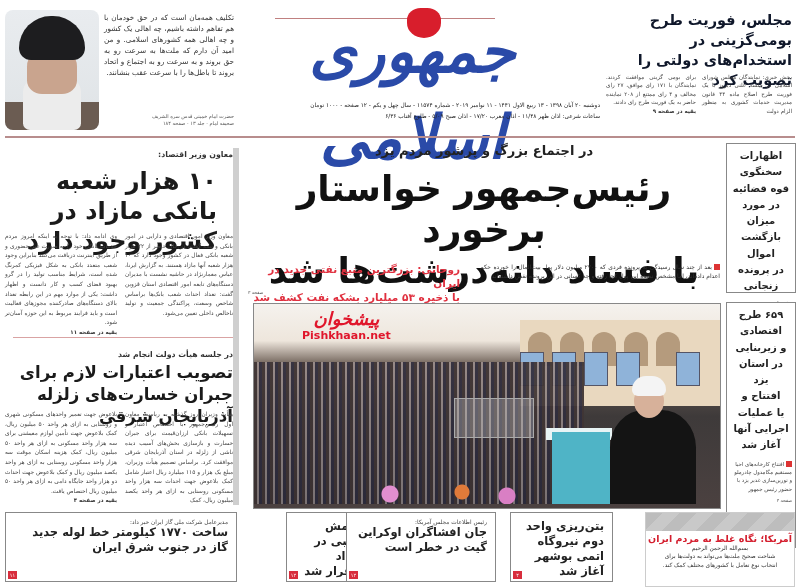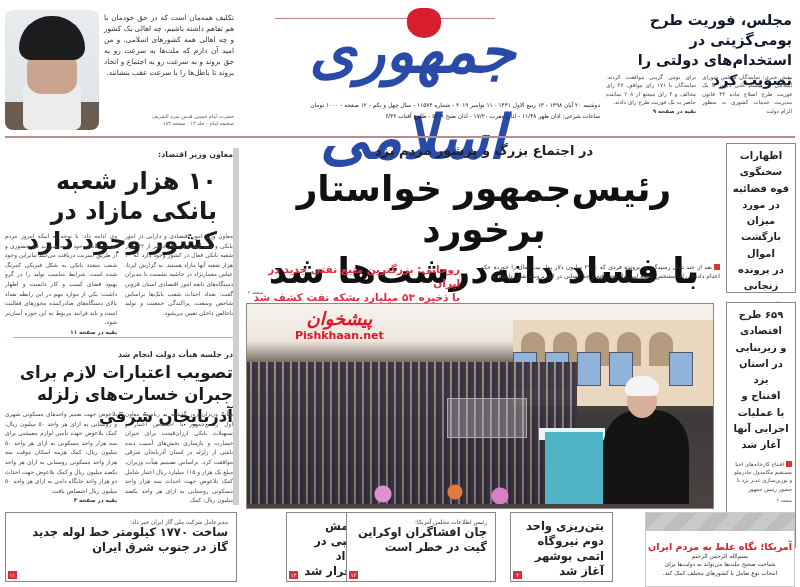--- a/index.html
+++ b/index.html
@@ -38,21 +38,21 @@
   .red-rule { position:absolute; height:1px; background:#d9a3a3; }
 
   
   .subhead { left: 245px; top: 143px; width: 478px; text-align: center; font-size: 13px; font-weight: bold; color: #222; }
   .mainhead { left: 245px; top: 168px; width: 478px; text-align: center; font-size: 36px; line-height: 41px; font-weight: 900; color: #111; letter-spacing: -0.5px; }
   .lede { left: 480px; top: 262px; width: 240px; font-size: 6px; line-height: 9.4px; color: #333; text-align: justify; }
   .lede-mark { display:inline-block; width:6px; height:6px; background:#d33; margin-left:2px; vertical-align:middle; }
   .redhead { left: 250px; top: 262px; width: 210px; text-align: right; font-size: 10.5px; line-height: 14px; font-weight: bold; color: #e0303f; }
   .page-ref { font-size: 4.5px; color: #555; }
 
-  .photo { left: 246px; top: 303px; width: 468px; height: 206px; border: 1px solid #888; overflow: hidden;
+  .photo { left: 253px; top: 303px; width: 468px; height: 206px; border: 1px solid #888; overflow: hidden;
     background: linear-gradient(180deg,#f5f2ee 0%,#eee6dc 18%,#6c5e55 30%,#3e3a3a 55%,#4b4140 100%); }
   .crowd { position:absolute; left:0; top:58px; width:330px; height:142px;
     background: repeating-linear-gradient(90deg, rgba(60,50,50,.85) 0 3px, rgba(200,190,190,.5) 3px 5px, rgba(40,40,60,.8) 5px 8px),
                 linear-gradient(180deg,#6b5a55,#302a2d); opacity:.95; }
   .building { position:absolute; right:0; top:16px; width:200px; height:86px; background:#e9d8bf; }
   .arch { position:absolute; top:28px; width:24px; height:34px; background:#b59b7d; border-radius:12px 12px 0 0; }
   .poster { position:absolute; top:48px; width:24px; height:34px; background:#8fb3d9; border:1px solid #556; }
   .stage { position:absolute; left:200px; top:94px; width:80px; height:40px; border:1px solid #aaa; background:rgba(220,220,220,.3); }
   .podium { position:absolute; left:298px; top:128px; width:58px; height:72px; background:#4fb4c6; }
   .podium-top { position:absolute; left:292px; top:124px; width:66px; height:12px; background:#e8f4f5; }
@@ -71,21 +71,21 @@
   .rbox2 .small { font-size: 5.4px; line-height: 8.4px; font-weight: normal; text-align: right; color:#444; margin-top:6px; }
   .refline { font-size: 4.5px; color:#555; text-align:right; font-weight:normal; }
 
   
   .teaser { top: 512px; height: 70px; border: 1px solid #888; background:#fff; padding: 6px 8px; }
   .teaser .t-kicker { font-size: 5.8px; color:#444; }
   .teaser .t-head { font-size: 11.5px; line-height: 15px; font-weight: bold; color:#222; }
   .pnum { position:absolute; left:2px; bottom:2px; width:9px; height:8px; background:#d82e3d; color:#fff; font-size:5px; line-height:8px; text-align:center; direction:ltr; }
   .teaser-special { left: 645px; top: 512px; width: 150px; height: 75px; background:#fff; border:1px solid #ccc; overflow:hidden; text-align:center; }
   .stripe { height: 18px; background: repeating-linear-gradient(135deg,#bdbdbd 0 12px,#c9c9c9 12px 24px); }
-  .special-head { font-size: 9.5px; font-weight: bold; color:#d41e2e; margin-top: 10px; }
+  .special-head { font-size: 9.5px; font-weight: bold; color:#d41e2e; margin-top: 2px; }
   .special-line { font-size: 5.8px; line-height: 8.4px; color:#333; }
 </style>
 </head>
 <body>
 
 <div class="abs quote-photo">
   <div class="robe"></div>
   <div class="beard"></div>
   <div class="face"></div>
   <div class="turban"></div>

